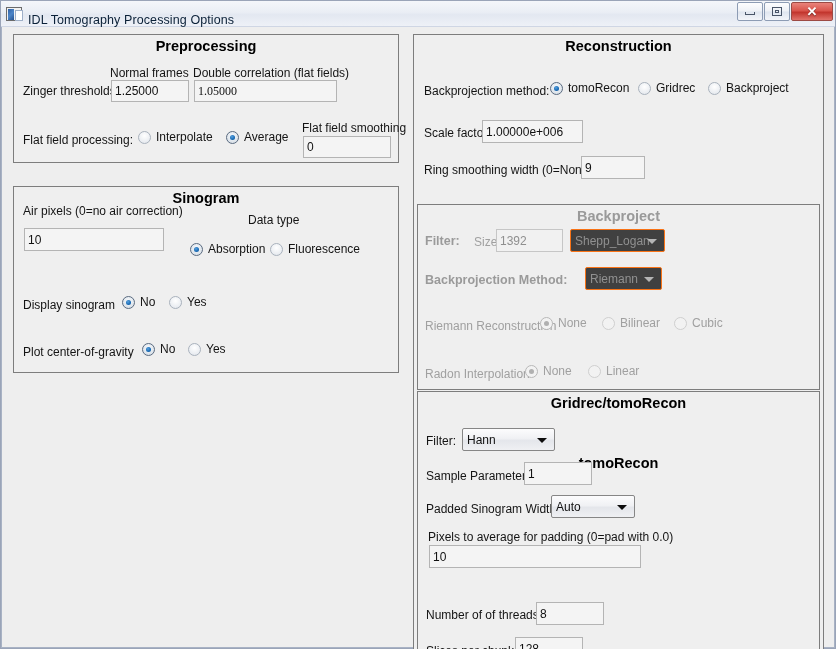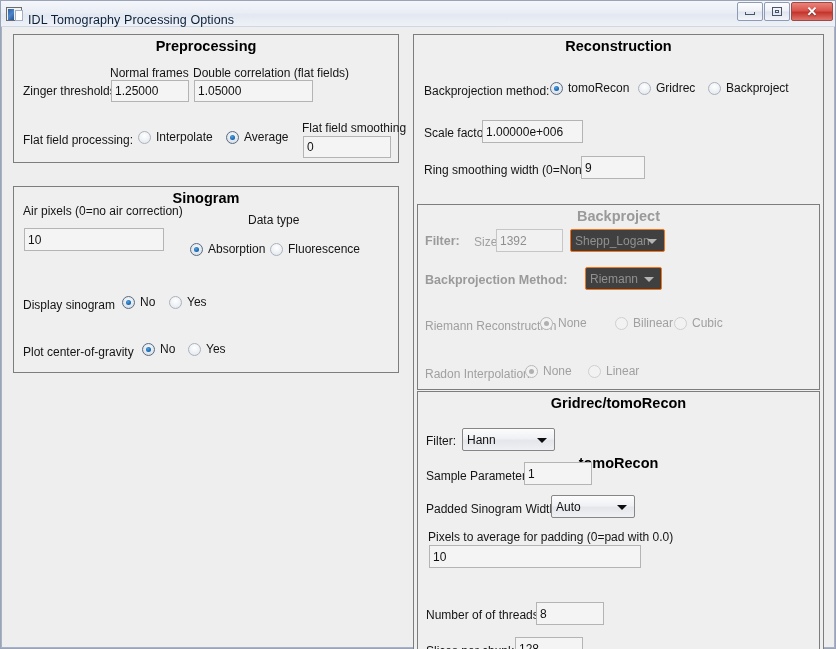--- a/index.html
+++ b/index.html
@@ -251,21 +251,21 @@
 
     <div class="panel" style="left:11px; top:7px; width:386px; height:129px;">
       <div class="panel-title">Preprocessing</div>
 
       <div class="lbl" style="position:absolute; left:9px; top:49px;">Zinger thresholds</div>
 
       <div class="lbl" style="position:absolute; left:96px; top:31px;">Normal frames</div>
       <input class="tin" type="text" style="left: 97px; top: 45px; width: 78px; height: 22px;" value="1.25000">
 
       <div class="lbl" style="position:absolute; left:179px; top:31px;text-align:center;">Double correlation (flat fields)</div>
-      <input class="tin" type="text" style="left: 180px; top: 45px; width: 119px; height: 22px;" value="1.05000">
+      <input class="tin" type="text" style="left: 180px; top: 45px; width: 143px; height: 22px; font-family: Liberation Serif, serif;" value="1.05000">
 
       <div class="lbl" style="position:absolute; left:9px; top:98px;">Flat field processing:</div>
 
       <div class="radio" style="left:124px; top:95px;">
         <span class="rdot"></span>
         <span class="rlabel">Interpolate</span>
       </div>
       <div class="radio on" style="left:212px; top:95px;">
         <span class="rdot"></span>
         <span class="rlabel">Average</span>
@@ -351,21 +351,21 @@
         <div class="combo dis" style="left:167px; top:62px; width:77px; height:23px;">
           <span>Riemann</span>
           <span class="carat"></span>
         </div>
 
         <div class="lbl dis" style="position:absolute; left:7px; top:114px;">Riemann Reconstruction</div>
         <div class="radio dis on" style="left:122px; top:111px;">
           <span class="rdot"></span>
           <span class="rlabel">None</span>
         </div>
-        <div class="radio dis" style="left:197px; top:111px;">
+        <div class="radio dis" style="left:184px; top:111px;">
           <span class="rdot"></span>
           <span class="rlabel">Bilinear</span>
         </div>
         <div class="radio dis" style="left:256px; top:111px;">
           <span class="rdot"></span>
           <span class="rlabel">Cubic</span>
         </div>
 
         <div class="lbl dis" style="position:absolute; left:7px; top:162px;">Radon Interpolation</div>
         <div class="radio dis on" style="left:107px; top:159px;">

